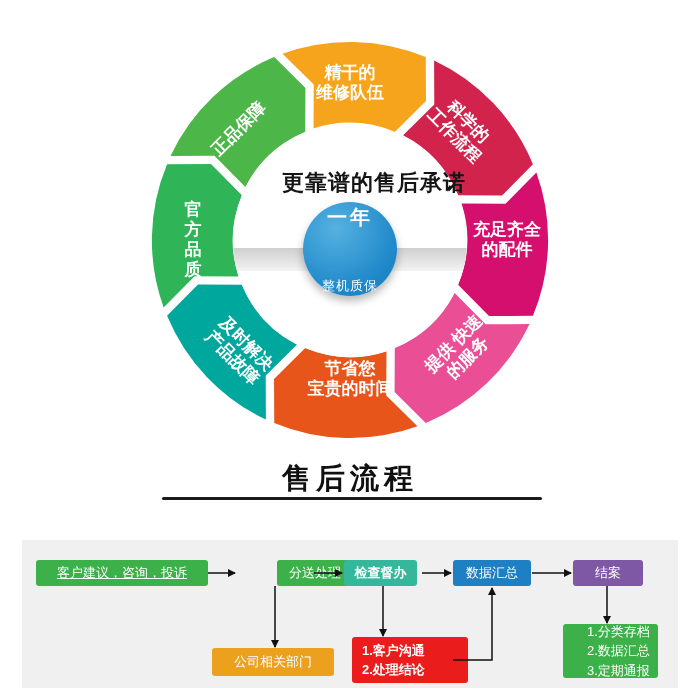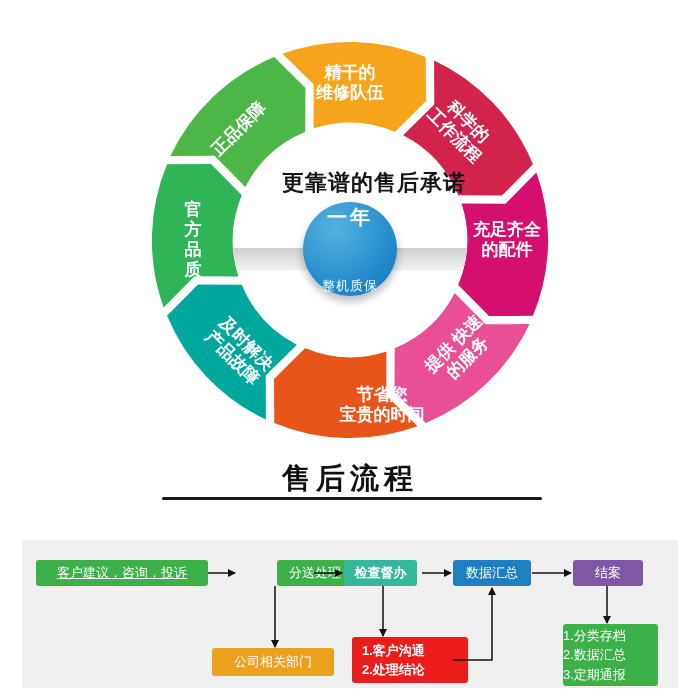--- a/index.html
+++ b/index.html
@@ -69,21 +69,21 @@
         <div>工作流程</div>
       </div>
       <div class="wheel-label" style="left: 507px; top: 240px; transform: translate(-50%, -50%) rotate(0deg);">
         <div>充足齐全</div>
         <div>的配件</div>
       </div>
       <div class="wheel-label" style="left: 461.016px; top: 351.016px; transform: translate(-50%, -50%) rotate(-45deg);">
         <div>提供 快速</div>
         <div>的服务</div>
       </div>
-      <div class="wheel-label" style="left: 350px; top: 405px; transform: translate(-50%, -50%) rotate(0deg); margin-left: 32px;">
+      <div class="wheel-label" style="left: 350px; top: 379px; transform: translate(-50%, -50%) rotate(0deg);">
         <div>节省您</div>
         <div>宝贵的时间</div>
       </div>
       <div class="wheel-label" style="left: 238.984px; top: 351.016px; transform: translate(-50%, -50%) rotate(45deg);">
         <div>及时解决</div>
         <div>产品故障</div>
       </div>
       <div class="wheel-label" style="left: 193px; top: 240px; transform: translate(-50%, -50%) rotate(0deg);">
         <div>官</div>
         <div>方</div>
@@ -113,21 +113,21 @@
   <div class="flow-box" style="left: 453px; top: 560px; width: 78px; height: 26px; background-color: rgb(30, 128, 194);">数据汇总</div>
   <div class="flow-box" style="left: 573px; top: 560px; width: 70px; height: 26px; background-color: rgb(126, 87, 165);">结案</div>
 
   <div class="flow-box" style="left: 212px; top: 648px; width: 122px; height: 28px; background-color: rgb(236, 161, 30);">公司相关部门</div>
 
   <div class="flow-box multi" style="left: 352px; top: 637px; width: 116px; height: 46px; background-color: rgb(234, 28, 28); font-weight: bold;">
     <div>1.客户沟通</div>
     <div>2.处理结论</div>
   </div>
 
-  <div class="flow-box multi" style="left: 563px; top: 624px; width: 95px; height: 62px; padding-left: 0; background-color: rgb(60, 176, 73);">
+  <div class="flow-box multi" style="left: 563px; top: 624px; width: 95px; height: 54px; padding-left: 24px; background-color: rgb(60, 176, 73);">
     <div>1.分类存档</div>
     <div>2.数据汇总</div>
     <div>3.定期通报</div>
   </div>
 
   <svg id="flow-arrows" width="700" height="156" viewBox="0 0 700 156">
     <defs>
       <marker id="ah" markerUnits="userSpaceOnUse" markerWidth="8" markerHeight="8" refX="7" refY="4" orient="auto">
         <path d="M0,0 L8,4 L0,8 Z" fill="#111"></path>
       </marker>

